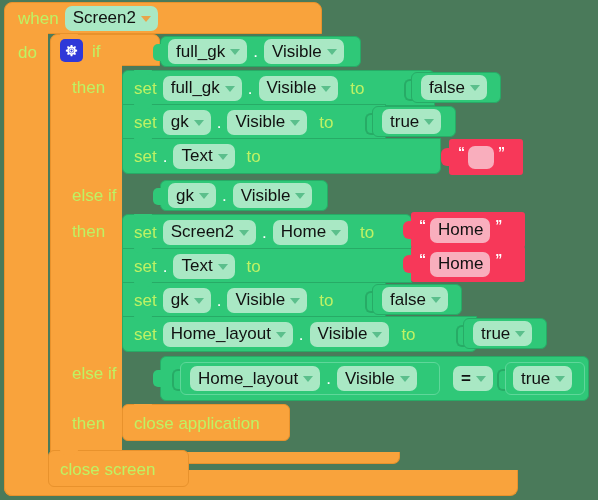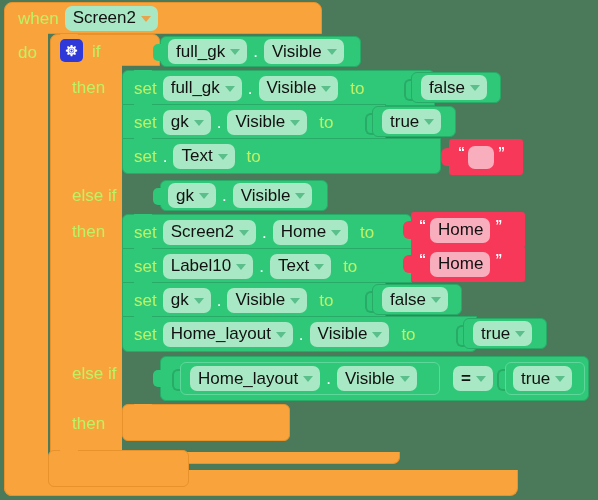--- a/index.html
+++ b/index.html
@@ -282,24 +282,20 @@
     <span class="field pinkf">
       <span class="ftxt">Home</span>
     </span>
     <span class="quote" style="align-self:flex-start;margin-top:3px;">”</span>
   </div>
 
   <div class="blk green green-dark-edge" style="left:122px;top:248px;width:290px;height:35px;"></div>
   <div class="blk" style="left:134px;top:248px;width:18px;height:5px;border-radius:0 0 6px 6px;background:#2fc878;"></div>
   <div class="row" style="left:134px;top:253px;height:26px;">
     <span class="lbl">set</span>
-    <span class="field">
-      <span class="ftxt">Label10</span>
-      <span class="caret"></span>
-    </span>
     <span class="dot">.</span>
     <span class="field">
       <span class="ftxt">Text</span>
       <span class="caret"></span>
     </span>
     <span class="lbl" style="margin-left:6px;">to</span>
   </div>
   <div class="blk red" style="left:411px;top:246px;width:114px;height:36px;border-radius:3px;"></div>
   <div class="blk plug plug-red" style="left:403px;top:255px;width:10px;height:18px;border-radius:6px 0 0 6px;"></div>
   <div class="row" style="left:419px;top:251px;height:26px;gap:5px;">
@@ -393,17 +389,23 @@
       <span class="caret"></span>
     </span>
   </div>
 
   <div class="row" style="left:72px;top:412px;height:22px;">
     <span class="lbl">then</span>
   </div>
 
   <div class="blk orange orange-edge" style="left:122px;top:404px;width:168px;height:37px;border-radius:6px;"></div>
   <div class="blk" style="left:134px;top:404px;width:18px;height:5px;border-radius:0 0 6px 6px;background:#f9a33c;"></div>
+  <div class="row" style="left:134px;top:411px;height:24px;">
+    <span class="lbl">close application</span>
+  </div>
 
   <div class="blk orange orange-edge" style="left:48px;top:450px;width:141px;height:37px;border-radius:6px;"></div>
   <div class="blk" style="left:60px;top:450px;width:18px;height:5px;border-radius:0 0 6px 6px;background:#f9a33c;"></div>
+  <div class="row" style="left:60px;top:457px;height:24px;">
+    <span class="lbl">close screen</span>
+  </div>
 
 </div>
 
 </body></html>

